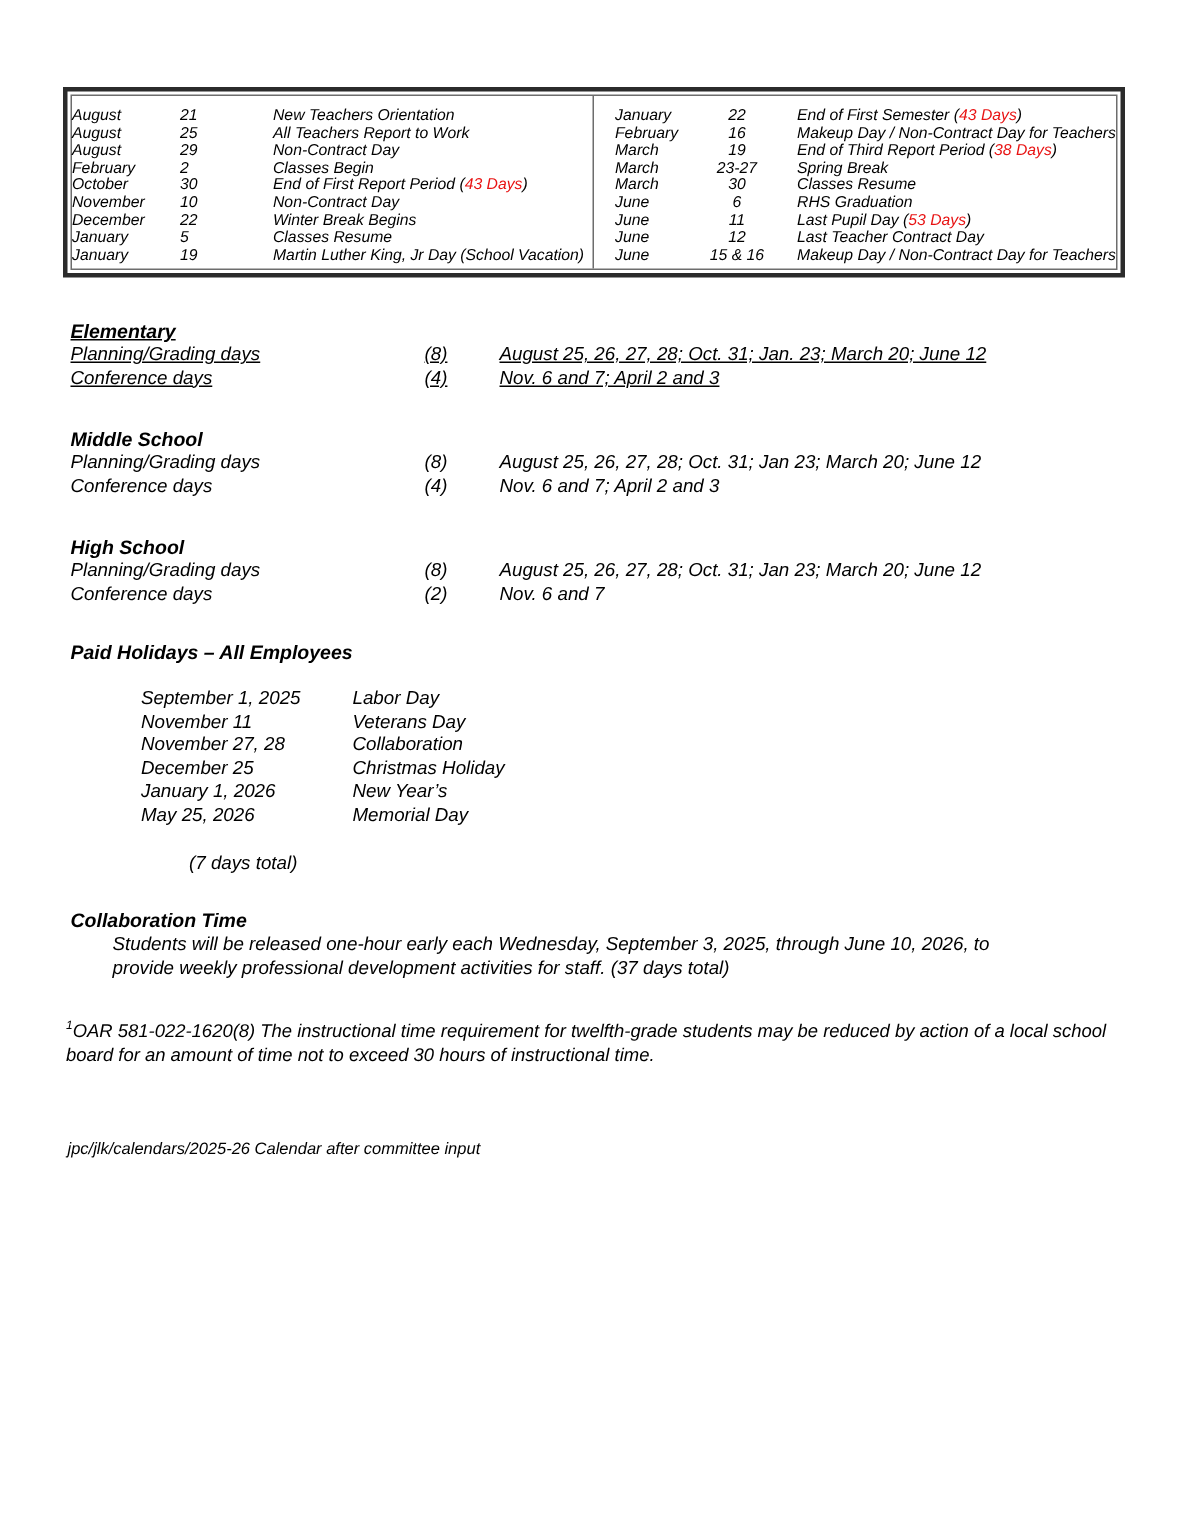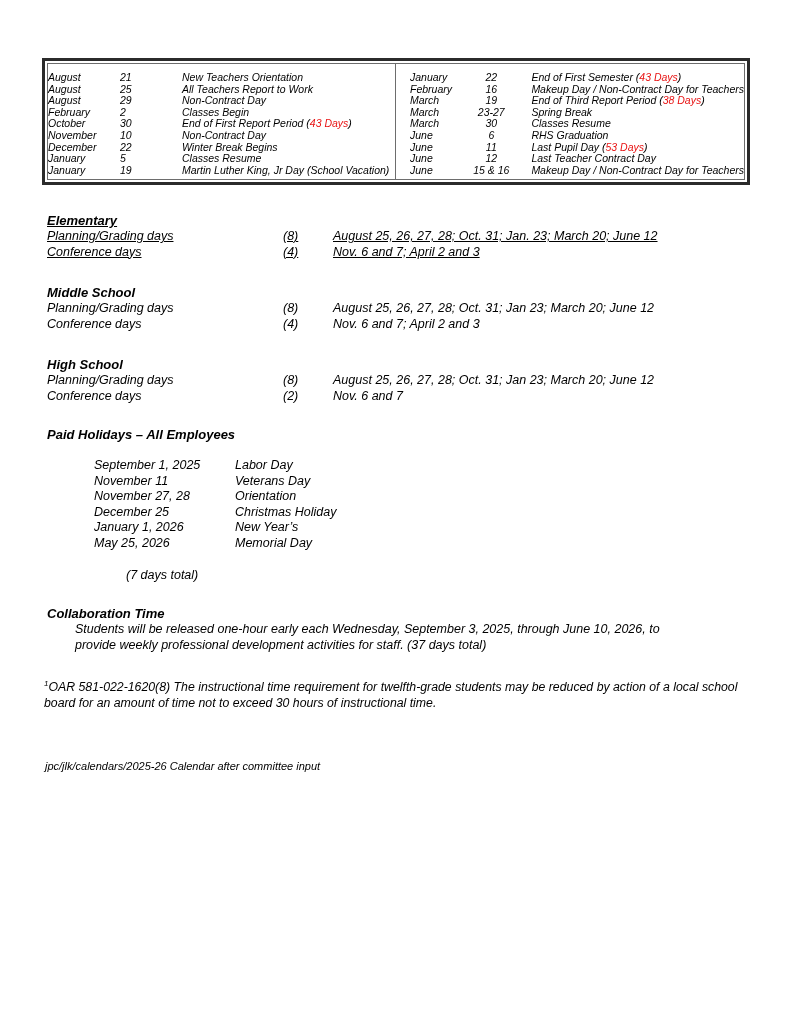--- a/index.html
+++ b/index.html
@@ -327,21 +327,21 @@
           <tr>
             <td class="h-date">September 1, 2025</td>
             <td class="h-name">Labor Day</td>
           </tr>
           <tr>
             <td class="h-date">November 11</td>
             <td class="h-name">Veterans Day</td>
           </tr>
           <tr>
             <td class="h-date">November 27, 28</td>
-            <td class="h-name">Orientation</td>
+            <td class="h-name">Collaboration</td>
           </tr>
           <tr>
             <td class="h-date">December 25</td>
             <td class="h-name">Christmas Holiday</td>
           </tr>
           <tr>
             <td class="h-date">January 1, 2026</td>
             <td class="h-name">New Year’s</td>
           </tr>
           <tr>

